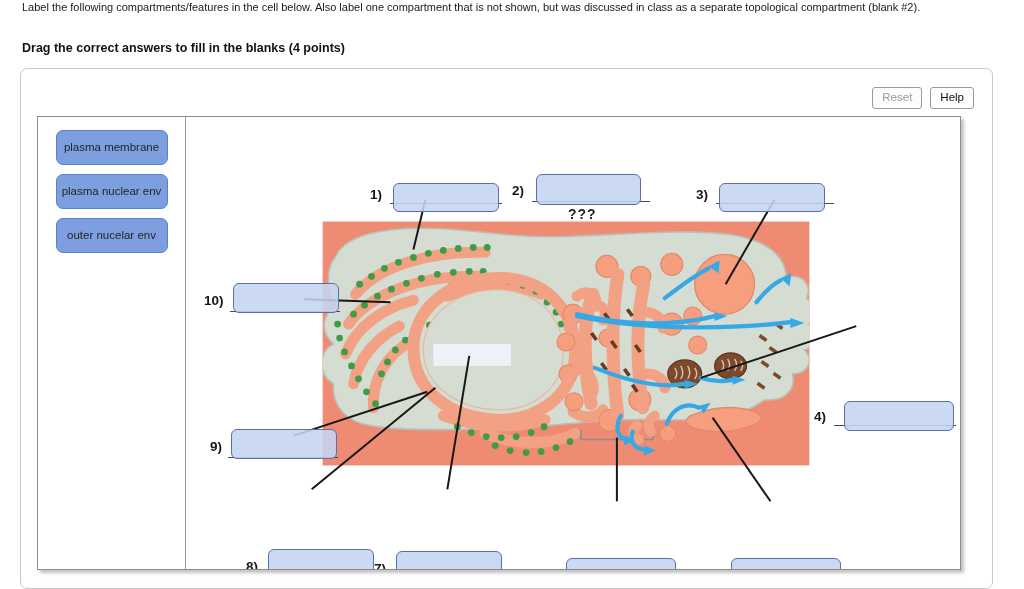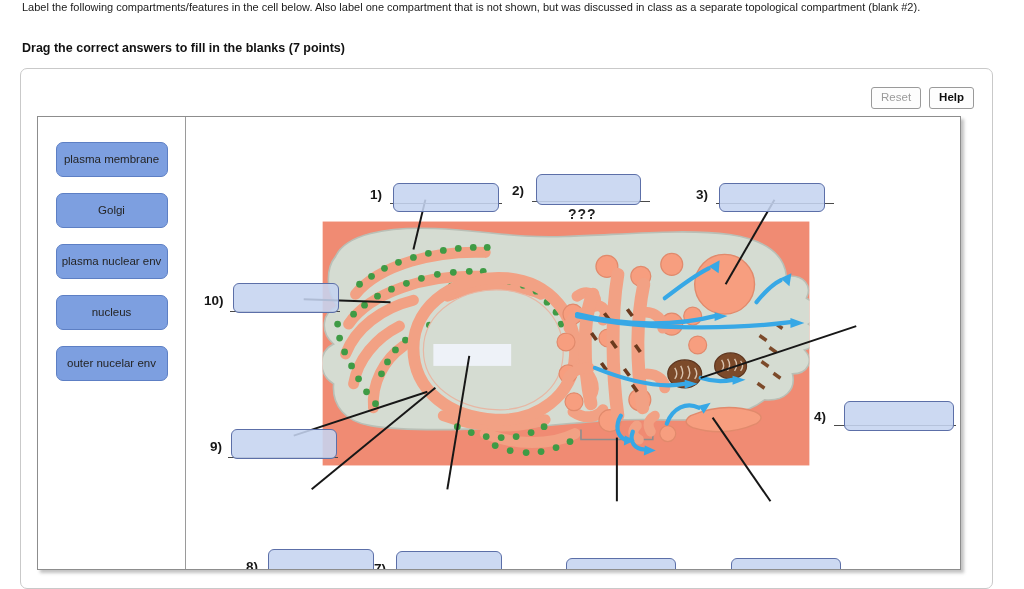--- a/index.html
+++ b/index.html
@@ -46,21 +46,21 @@
   .tool-btn {
     font-family: "Liberation Sans", sans-serif;
     font-size: 11.5px;
     padding: 3px 9px 4px 9px;
     border: 1px solid #9a9a9a;
     border-radius: 3px;
     background: #fdfdfd;
     line-height: 13px;
   }
   #reset-button { color: #9b9b9b; }
-  #help-button  { color: #101010; font-weight: bold; }
+  #help-button  { color: #101010; font-weight: normal; }
 
   
   #exercise-panel {
     position: absolute;
     left: 16px; top: 47px;
     width: 924px; height: 454px;
     background: #ffffff;
     border: 1px solid #8d8d8d;
     box-shadow: 3px 3px 3px rgba(120,120,120,.45);
   }
@@ -68,21 +68,21 @@
   
   #word-bank {
     position: absolute;
     left: 0; top: 0;
     width: 148px; height: 100%;
     border-right: 1px solid #9a9a9a;
     padding-top: 9px;
   }
   .bank-item {
     width: 112px;
-    margin: 16px auto 9px auto;
+    margin: 4px auto 9px auto;
     height: 35px;
     background: #7d9fe0;
     border: 1px solid #5d7fc4;
     border-radius: 7px;
     color: #242424;
     font-size: 11.5px;
     display: flex; align-items: center; justify-content: center;
     text-align: center;
     line-height: 13.5px;
     cursor: grab;
@@ -127,36 +127,34 @@
     font-size: 14px;
     font-weight: bold;
     color: #222;
     letter-spacing: 1px;
   }
 </style>
 </head>
 <body>
 
 <div id="question-prose">Label the following compartments/features in the cell below.  Also label one compartment that is not shown, but was discussed in class as a separate topological compartment (blank #2).</div>
-<div id="question-instruction">Drag the correct answers to fill in the blanks (7 points)</div>
+<div id="question-instruction">Drag the correct answers to fill in the blanks (4 points)</div>
 
 <div id="activity-card">
 
   <div id="toolbar">
     <button class="tool-btn" id="reset-button">Reset</button>
     <button class="tool-btn" id="help-button">Help</button>
   </div>
 
   <div id="exercise-panel">
 
     <div id="word-bank">
       <div class="bank-item">plasma membrane</div>
-      <div class="bank-item">Golgi</div>
       <div class="bank-item">plasma nuclear env</div>
-      <div class="bank-item">nucleus</div>
       <div class="bank-item">outer nucelar env</div>
     </div>
 
     <div id="diagram-stage">
 
       <svg id="cell-illustration" viewBox="0 0 776 454" preserveAspectRatio="none">
         <defs>
           <clipPath id="cellclip">
             <rect x="137" y="105" width="488" height="245"></rect>
           </clipPath>

